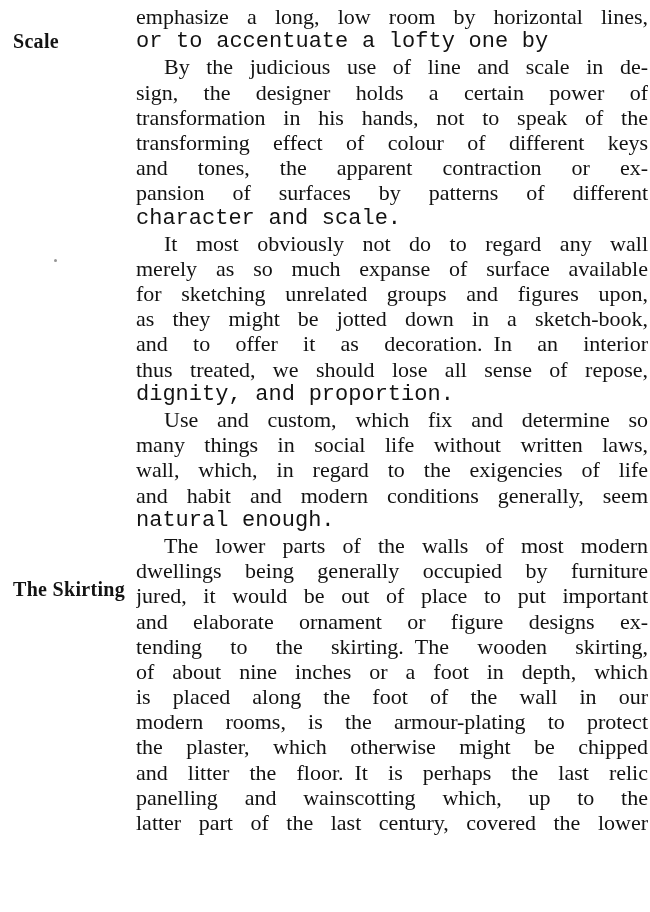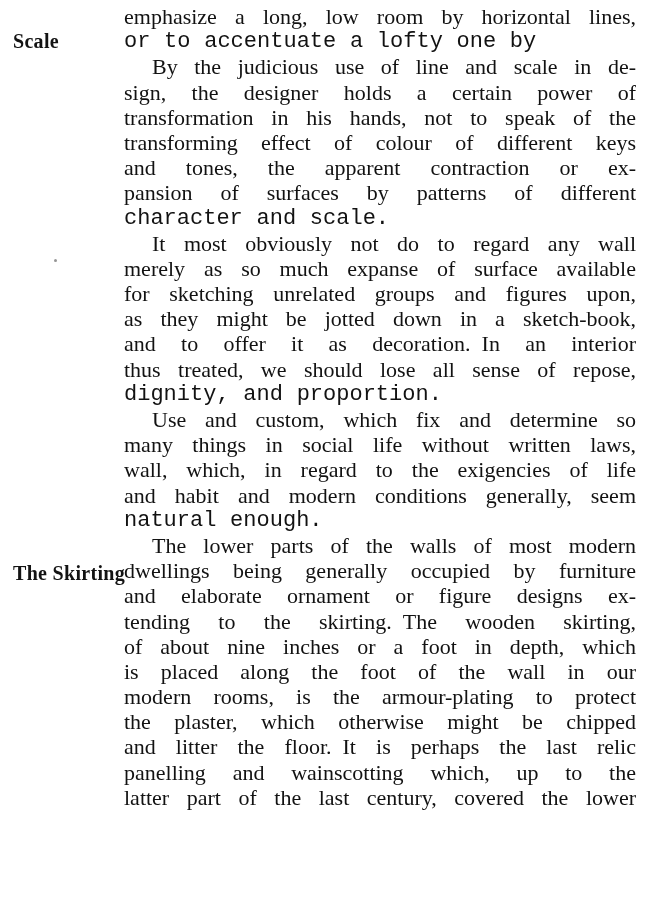--- a/index.html
+++ b/index.html
@@ -20,24 +20,24 @@
     position: absolute;
     left: 13px;
     width: 112px;
     font-size: 20px;
     font-weight: bold;
     letter-spacing: 0.3px;
     color: #131313;
     white-space: nowrap;
   }
   .margin-note.note-0 { top: 30px; }
-  .margin-note.note-1 { top: 562px; text-align: center; }
+  .margin-note.note-1 { top: 578px; text-align: center; }
   .text-column {
     position: absolute;
-    left: 124px;
+    left: 136px;
     top: 4px;
     width: 512px;
   }
   .paragraph { margin: 0; padding: 0; }
   .line {
     font-size: 22px;
     line-height: 25.2px;
     height: 25.2px;
     text-align: justify;
     text-align-last: justify;
@@ -94,20 +94,21 @@
       <div class="paragraph">
         <div class="line indent">Use and custom, which fix and determine so</div>
         <div class="line">many things in social life without written laws,</div>
         <div class="line">wall, which, in regard to the exigencies of life</div>
         <div class="line">and habit and modern conditions generally, seem</div>
         <div class="line last-line">natural enough.</div>
       </div>
       <div class="paragraph">
         <div class="line indent">The lower parts of the walls of most modern</div>
         <div class="line">dwellings being generally occupied by furniture</div>
+        <div class="line">jured, it would be out of place to put important</div>
         <div class="line">and elaborate ornament or figure designs ex-</div>
         <div class="line">tending to the skirting. The wooden skirting,</div>
         <div class="line">of about nine inches or a foot in depth, which</div>
         <div class="line">is placed along the foot of the wall in our</div>
         <div class="line">modern rooms, is the armour-plating to protect</div>
         <div class="line">the plaster, which otherwise might be chipped</div>
         <div class="line">and litter the floor. It is perhaps the last relic</div>
         <div class="line">panelling and wainscotting which, up to the</div>
         <div class="line">latter part of the last century, covered the lower</div>
       </div>

